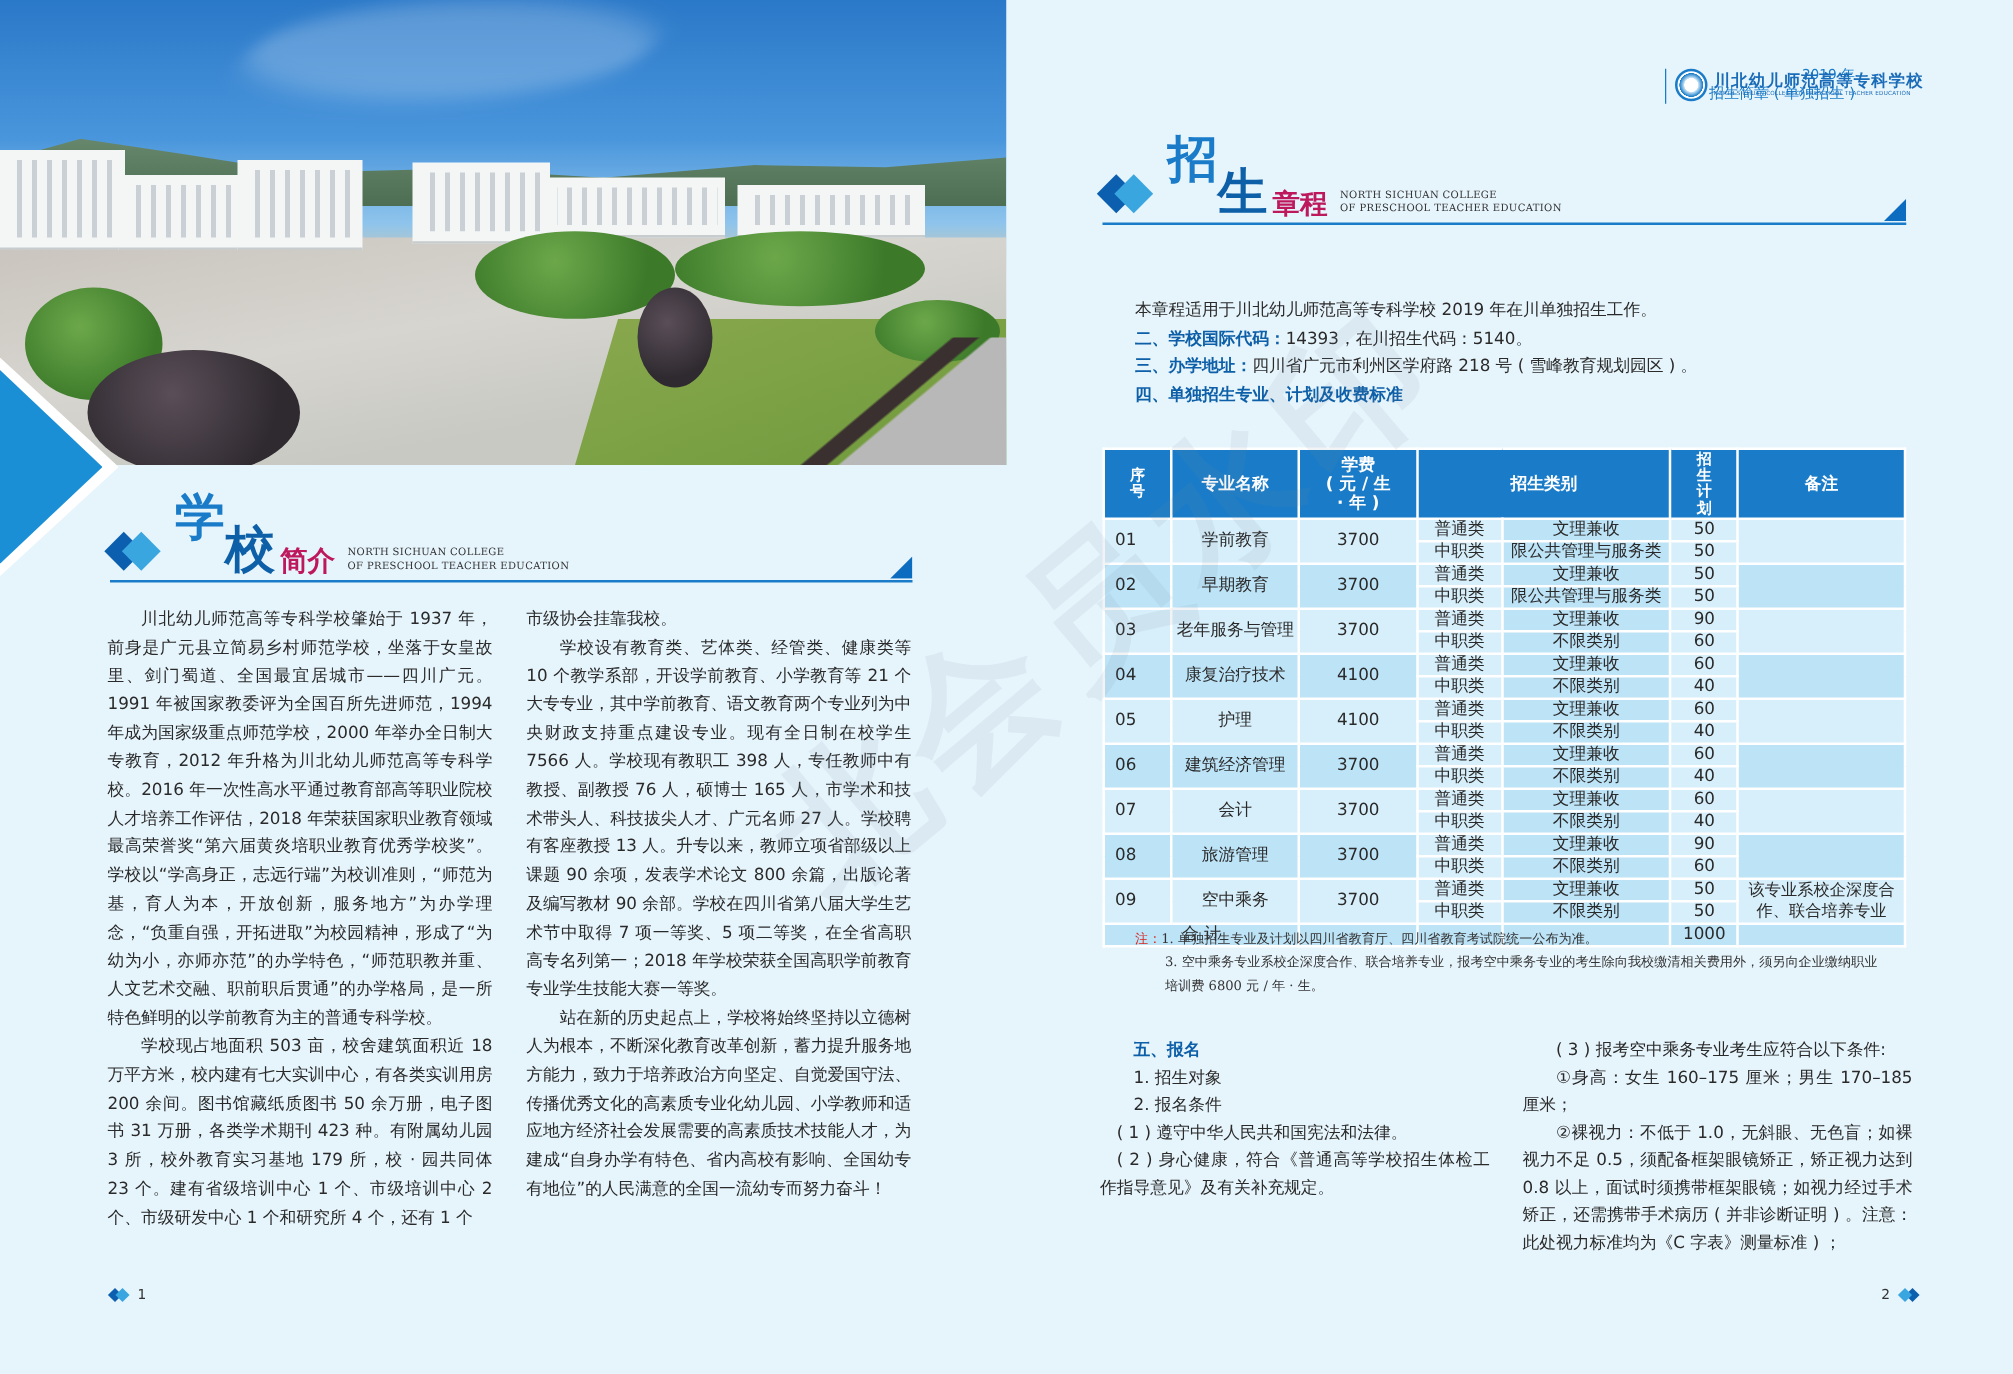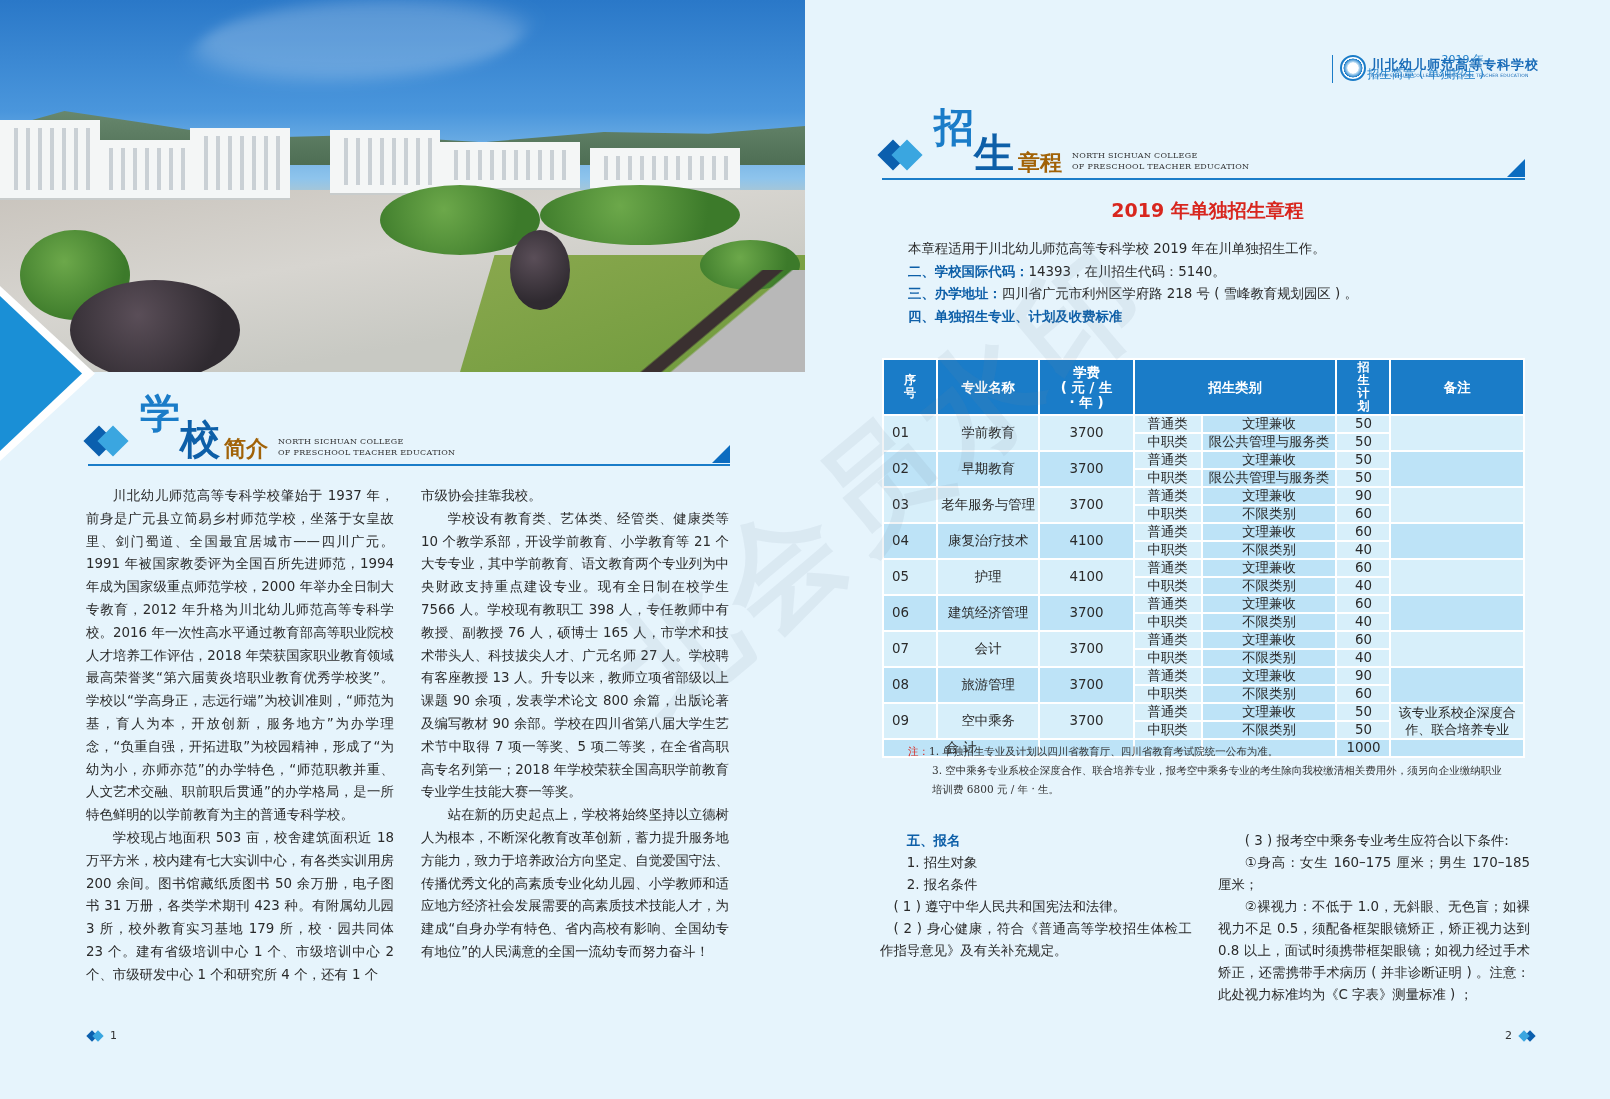--- a/index.html
+++ b/index.html
@@ -25,21 +25,21 @@
   .left-triangle { position: absolute; left: 0; top: 296px; width: 82px; height: 155px; background: #1a8fd6; clip-path: polygon(0 0, 100% 50%, 0 100%); }
   .left-triangle-outline { position:absolute; left:0; top:286px; width: 95px; height: 175px; background:#fff; clip-path: polygon(0 0, 100% 50%, 0 100%); }
 
   
   .sec-header { position: absolute; height: 80px; }
   .sec-header .diamonds { position: absolute; left: 0; bottom: 8px; width: 42px; height: 30px; }
   .diamonds .d1 { position:absolute; left:0; top:2px; width:22px; height:22px; background:#0b5fae; transform: rotate(45deg); }
   .diamonds .d2 { position:absolute; left:14px; top:2px; width:22px; height:22px; background:#3aa6e0; transform: rotate(45deg); }
   .sec-header .big1 { position:absolute; left: 52px; top: 0; font-size: 40px; font-weight: bold; color: #1a7cc8; }
   .sec-header .big2 { position:absolute; left: 92px; top: 26px; font-size: 40px; font-weight: bold; color: #0d5fa8; }
-  .sec-header .small2 { position:absolute; left: 136px; top: 48px; font-size: 22px; font-weight: bold; color: #a16207; }
+  .sec-header .small2 { position:absolute; left: 136px; top: 48px; font-size: 22px; font-weight: bold; color: #be185d; }
   .sec-header .en { position:absolute; left: 190px; top: 50px; font-family: "DejaVu Serif", "Liberation Serif", serif; font-size: 8px; line-height: 11px; color: #333; letter-spacing: .3px; }
   .sec-header .rule { position:absolute; left: 0; right: 0; bottom: 0; height: 2px; background: #1a7cc8; }
   .sec-header .corner { position:absolute; right: 0; bottom: 3px; width: 18px; height: 18px; background:#0b6cc0; clip-path: polygon(100% 0, 100% 100%, 0 100%); }
 
   
   .col { position: absolute; font-size: 13.4px; line-height: 22.8px; color: #2a2a2a; text-align: justify; }
   .col p { text-indent: 2em; }
   .col p.noindent { text-indent: 0; }
 
   .page-num { position: absolute; font-size: 11px; color: #333; display:flex; align-items:center; gap:6px; }
@@ -165,21 +165,20 @@
     <span class="big2">生</span>
     <span class="small2">章程</span>
     <div class="en">
       <div>NORTH SICHUAN COLLEGE</div>
       <div>OF PRESCHOOL TEACHER EDUCATION</div>
     </div>
     <div class="rule"></div>
     <div class="corner"></div>
   </div>
 
-  <div class="doc-title">2019 年单独招生章程</div>
 
   <div class="intro">
     <div>本章程适用于川北幼儿师范高等专科学校 2019 年在川单独招生工作。</div>
     <div><span class="h">二、学校国际代码：</span><span>14393，在川招生代码：5140。</span></div>
     <div><span class="h">三、办学地址：</span><span>四川省广元市利州区学府路 218 号 ( 雪峰教育规划园区 ) 。</span></div>
     <div><span class="h">四、单独招生专业、计划及收费标准</span></div>
   </div>
 
   <table class="adm">
     <colgroup>

